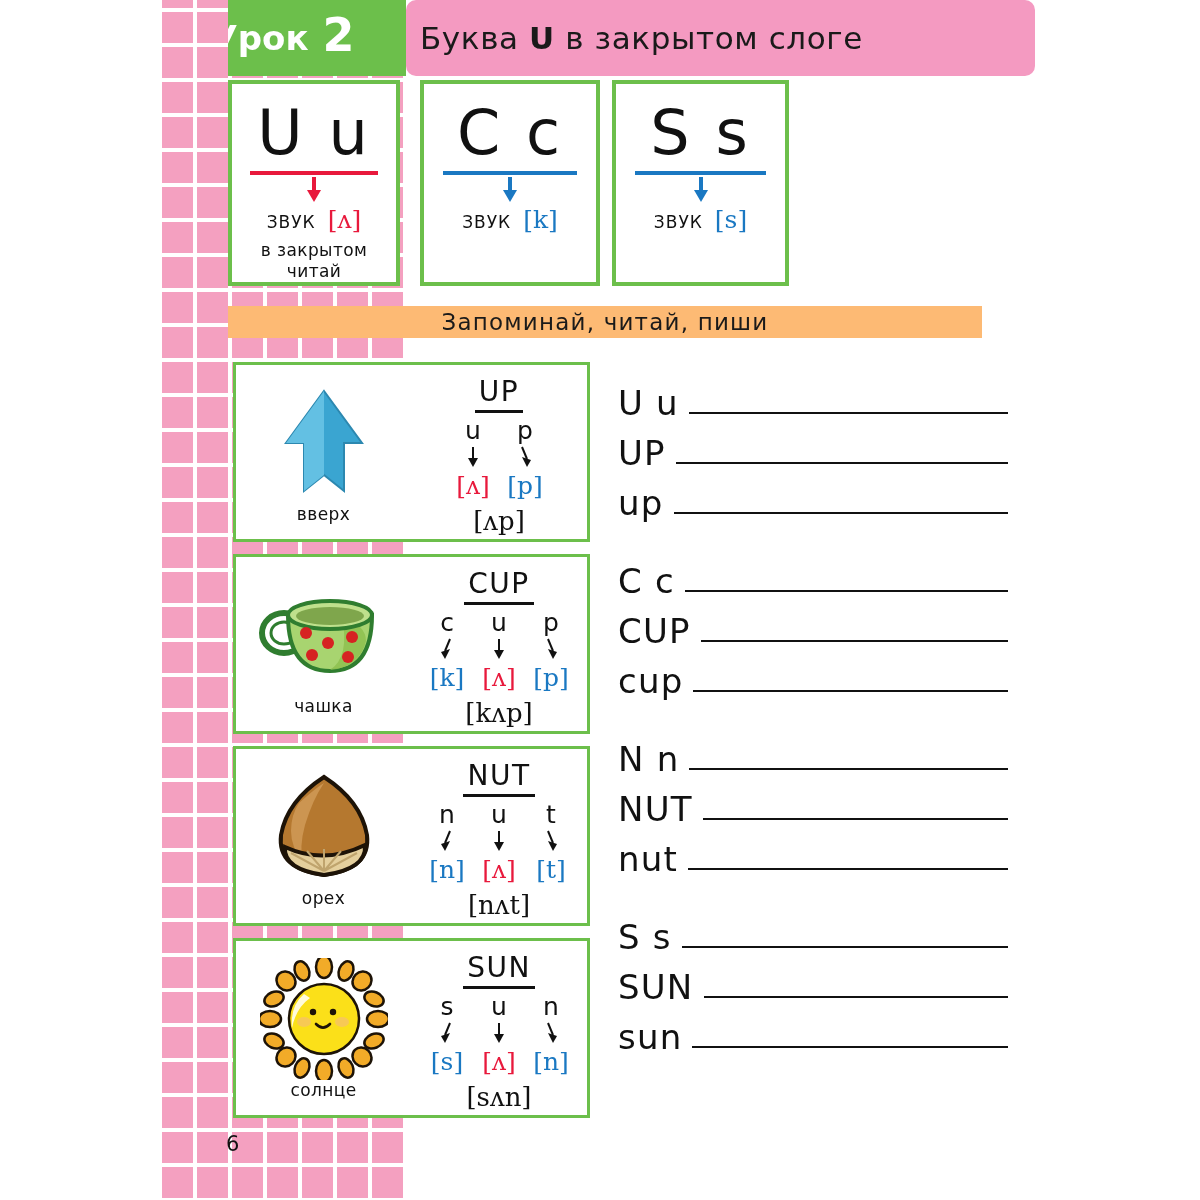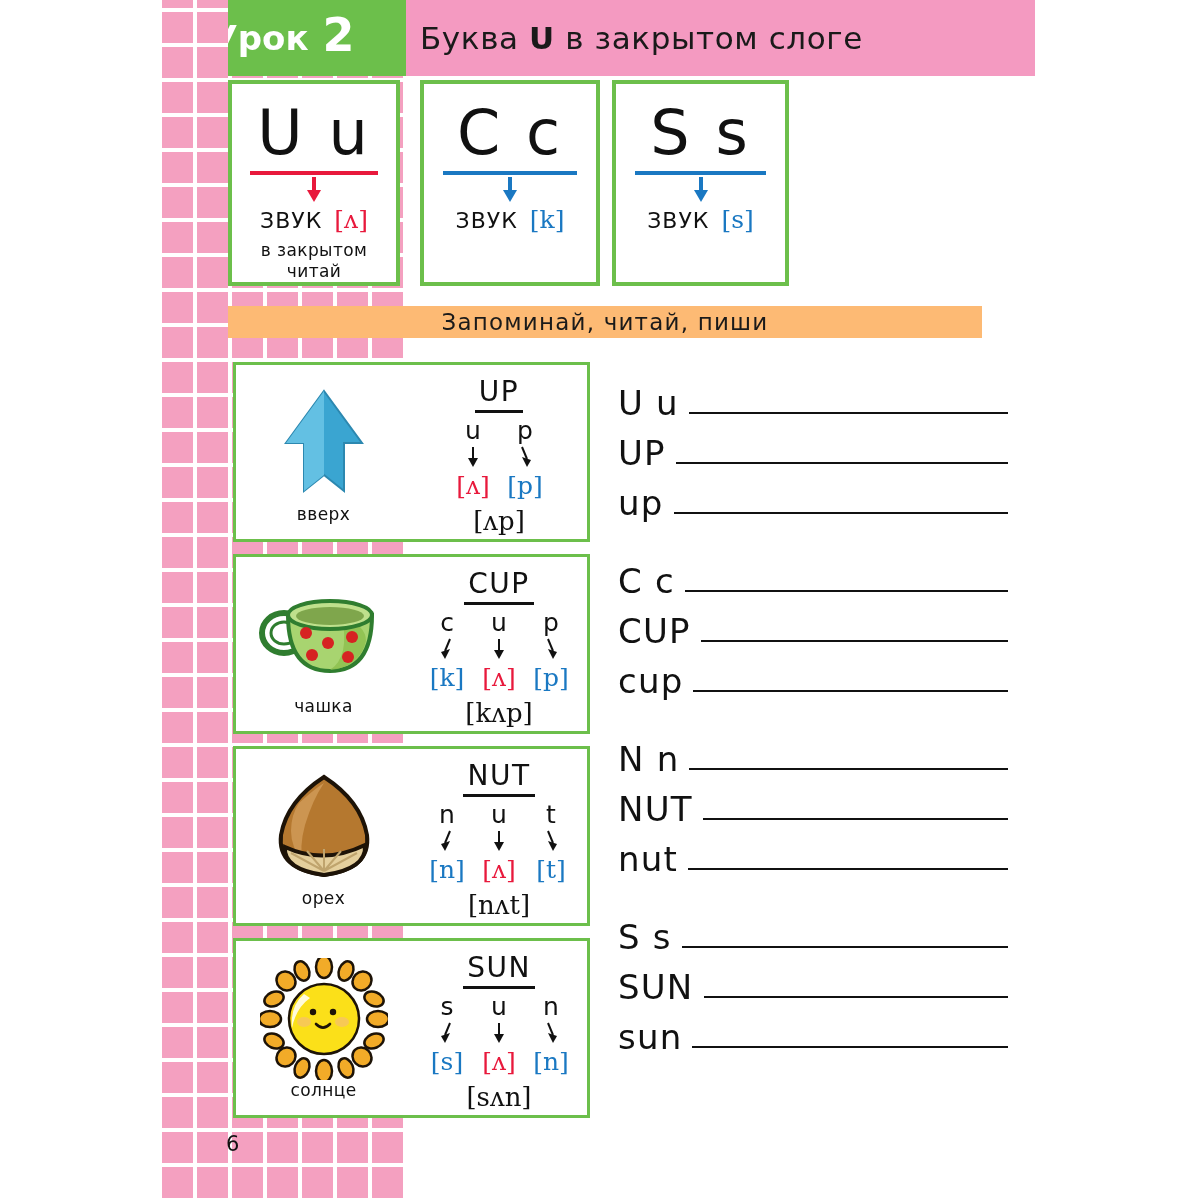--- a/index.html
+++ b/index.html
@@ -69,20 +69,21 @@
     position: relative;
     top: -3px;
   }
   .header-pink {
     position: absolute;
     left: 406px; top: 0px;
     width: 629px; height: 76px;
     background: #f49ac1;
     display: flex;
     align-items: center;
+    border-radius: 10px;
   }
   .header-pink .title {
     color: #1a1a1a;
     font-size: 31px;
     padding-left: 14px;
     white-space: nowrap;
     letter-spacing: 0.6px;
   }
   .header-pink .title b { font-weight: bold; }
 
@@ -122,21 +123,21 @@
     justify-content: center;
     margin-top: 1px;
   }
   .letter-card .sound-row {
     display: flex;
     align-items: baseline;
     gap: 12px;
     margin-top: 1px;
   }
   .letter-card .sound-label {
-    font-size: 22px;
+    font-size: 17px;
     color: #111111;
     letter-spacing: 1px;
   }
   .letter-card .sound-val {
     font-size: 25px;
     font-family: "DejaVu Serif", "Liberation Serif", serif;
   }
   .letter-card .note {
     font-size: 17px;
     color: #111111;

